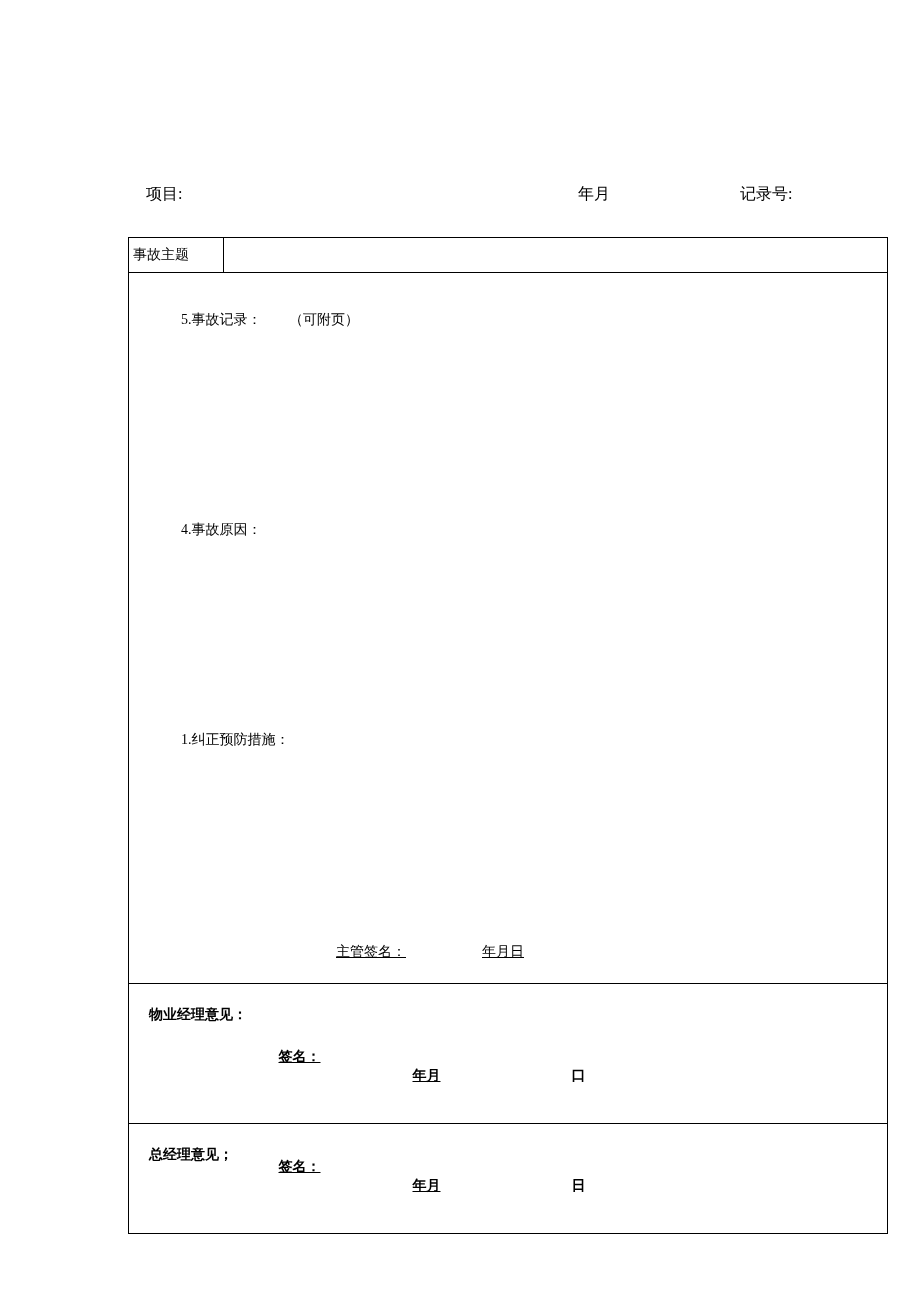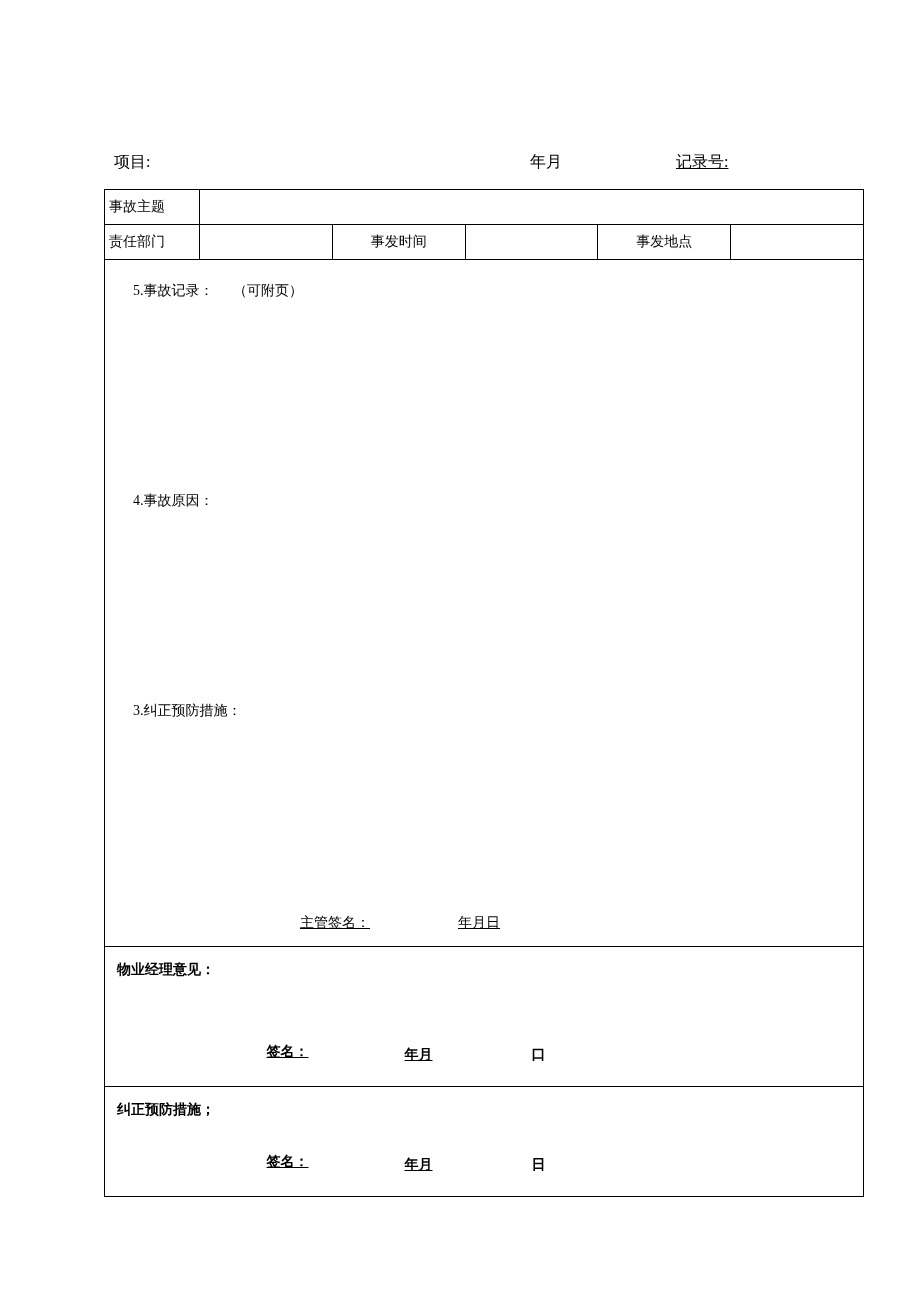--- a/index.html
+++ b/index.html
@@ -1,16 +1,16 @@
 <!DOCTYPE html>
 <html><head>
   <meta charset="utf-8">
   <style>
     * {
-      margin: 8px;
+      margin: 16px;
       padding: 0;
       box-sizing: border-box;
     }
     body {
       width: 920px;
       height: 1301px;
       background: #ffffff;
       font-family: "SimSun", "宋体", serif;
       font-size: 16px;
       color: #000;
@@ -22,21 +22,20 @@
       padding: 0 2px;
     }
     .header-project {
       width: 400px;
     }
     .header-date {
       width: 130px;
     }
     .header-record {
       flex: 1;
-      text-decoration: underline;
     }
     table {
       width: 100%;
       border-collapse: collapse;
       table-layout: fixed;
     }
     td {
       border: 1px solid #000;
       padding: 8px 4px;
       vertical-align: middle;
@@ -67,21 +66,21 @@
     .section-note {
       margin-left: 8px;
     }
     .sig-line {
       position: absolute;
       bottom: 6px;
       left: 0;
       right: 0;
       display: flex;
       justify-content: center;
-      gap: 72px;
+      gap: 44px;
       padding: 0 40px;
     }
     .sig-item {
       text-decoration: underline;
     }
     .sig-item-nl {
     }
     .h-section1 { height: 190px; }
     .h-section2 { height: 190px; }
     .h-section3 { height: 210px; }
@@ -109,39 +108,31 @@
   <span class="header-record">记录号:</span>
 </div>
 
 <table>
   <tbody>
       <tr>
     <td class="label-cell">事故主题</td>
     <td colspan="5"></td>
   </tr>
   <tr>
-    <td class="row2-c1">责任部门</td>
-    <td class="row2-c2"></td>
-    <td class="row2-c3">事发时间</td>
-    <td class="row2-c4"></td>
-    <td class="row2-c5">事发地点</td>
-    <td class="row2-c6"></td>
-  </tr>
-  <tr>
     <td colspan="6" class="sections-td">
       <div class="sections-inner">
         <div class="section-block h-section1">
           <span class="section-title">5.事故记录：</span>
           <span class="section-note">（可附页）</span>
         </div>
         <div class="section-block h-section2">
           <span class="section-title">4.事故原因：</span>
         </div>
         <div class="section-block h-section3">
-          <span class="section-title">3.纠正预防措施：</span>
+          <span class="section-title">1.纠正预防措施：</span>
         </div>
         <div class="sig-line">
           <span class="sig-item">主管签名：</span>
           <span class="sig-item">年月日</span>
           <span style="width:80px;"></span>
         </div>
       </div>
     </td>
   </tr>
   <tr>
@@ -153,21 +144,21 @@
           <span class="sig-item">年月</span>
           <span style="display:inline-block; width:60px;"></span>
           <span class="sig-item-nl">口</span>
         </span>
         <span style="width:60px;"></span>
       </div>
     </td>
   </tr>
   <tr>
     <td colspan="6" class="big-cell h-gm">
-      <div>纠正预防措施；</div>
+      <div>总经理意见；</div>
       <div class="sig-line">
         <span class="sig-item">签名：</span>
         <span>
           <span class="sig-item">年月</span>
           <span style="display:inline-block; width:60px;"></span>
           <span class="sig-item-nl">日</span>
         </span>
         <span style="width:60px;"></span>
       </div>
     </td>

